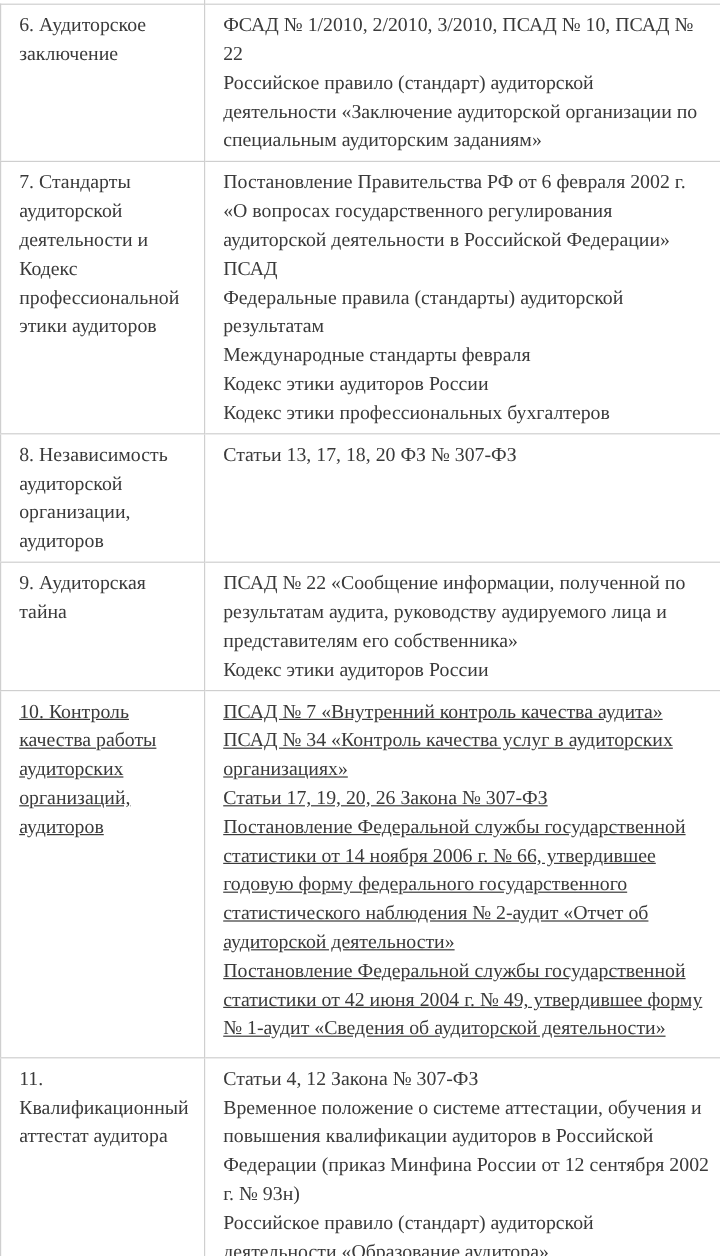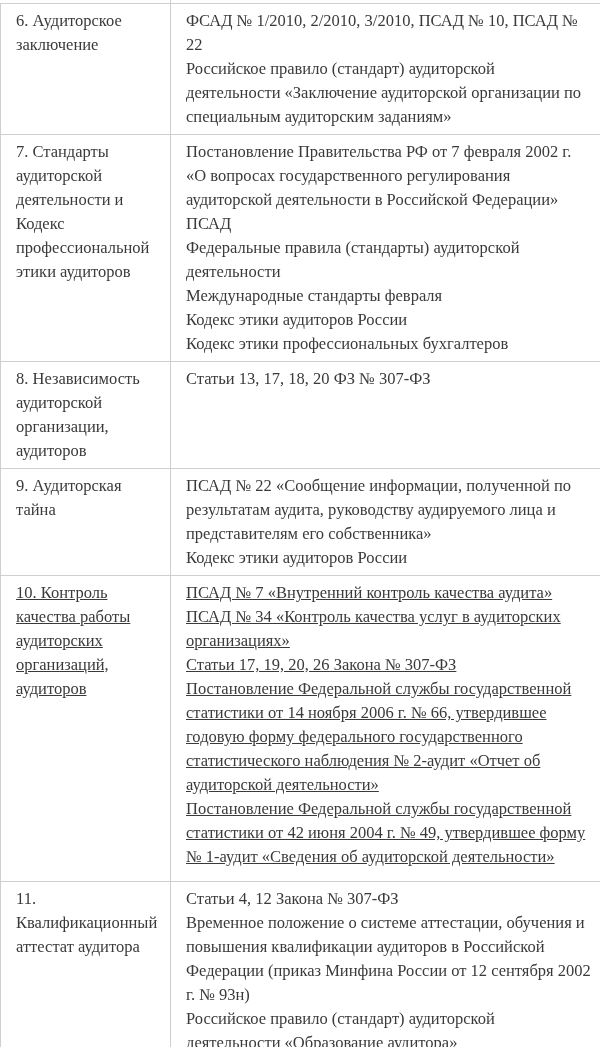--- a/index.html
+++ b/index.html
@@ -74,23 +74,23 @@
         <td class="topic-cell">6. Аудиторское заключение</td>
         <td class="sources-cell">
           <div class="source-entry">ФСАД № 1/2010, 2/2010, 3/2010, ПСАД № 10, ПСАД № 22</div>
           <div class="source-entry">Российское правило (стандарт) аудиторской деятельности «Заключение аудиторской организации по специальным аудиторским заданиям»</div>
         </td>
       </tr>
 
       <tr class="row-7">
         <td class="topic-cell">7. Стандарты аудиторской деятельности и Кодекс профессиональной этики аудиторов</td>
         <td class="sources-cell">
-          <div class="source-entry">Постановление Правительства РФ от 7 февраля 2002 г. «О вопросах государственного регулирования аудиторской деятельности в Российской Федерации»</div>
+          <div class="source-entry">Постановление Правительства РФ от 6 февраля 2002 г. «О вопросах государственного регулирования аудиторской деятельности в Российской Федерации»</div>
           <div class="source-entry">ПСАД</div>
-          <div class="source-entry">Федеральные правила (стандарты) аудиторской деятельности</div>
+          <div class="source-entry">Федеральные правила (стандарты) аудиторской результатам</div>
           <div class="source-entry">Международные стандарты февраля</div>
           <div class="source-entry">Кодекс этики аудиторов России</div>
           <div class="source-entry">Кодекс этики профессиональных бухгалтеров</div>
         </td>
       </tr>
 
       <tr class="row-8">
         <td class="topic-cell">8. Независимость аудиторской организации, аудиторов</td>
         <td class="sources-cell">
           <div class="source-entry">Статьи 13, 17, 18, 20 ФЗ № 307-ФЗ</div>

